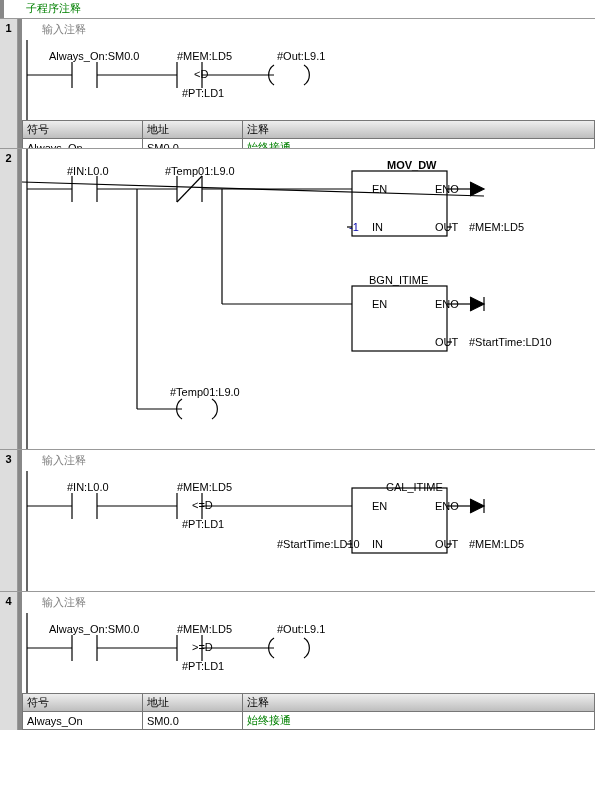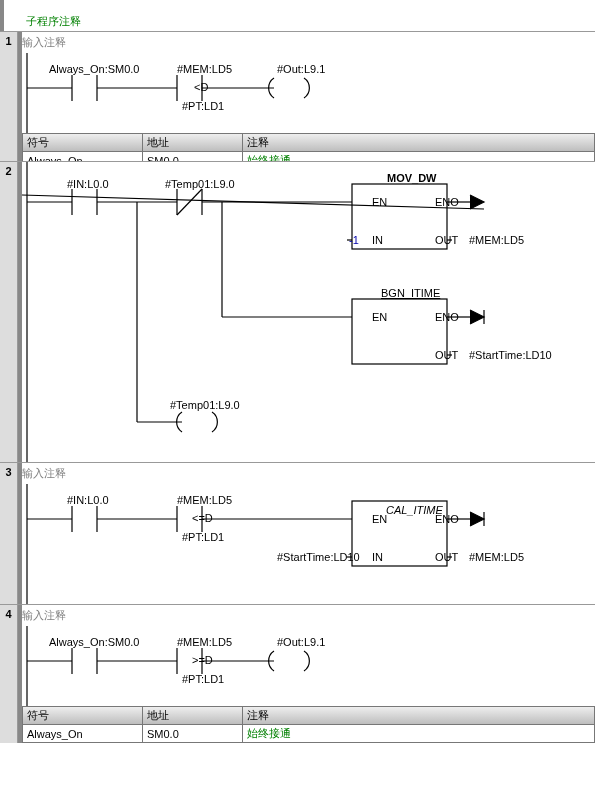--- a/index.html
+++ b/index.html
@@ -11,21 +11,21 @@
     color: #000;
   }
   .page {
     width: 595px;
     display: flex;
     flex-direction: column;
   }
   .header-line {
     color: #008000;
     font-size: 11px;
-    padding: 14px 0 2px 22px;
+    padding: 1px 0 2px 22px;
     border-left: 4px solid #888;
   }
   .network {
     display: flex;
     border-top: 1px solid #999;
   }
   .net-num {
     width: 18px;
     background: #ddd;
     text-align: center;
@@ -33,21 +33,21 @@
     border-right: 1px solid #999;
     padding-top: 3px;
   }
   .net-body {
     flex: 1;
     border-left: 4px solid #888;
   }
   .comment-area {
     color: #808080;
     font-size: 11px;
-    padding: 3px 0;
+    padding: 3px 20px;
   }
   .comment-green {
     color: #008000;
     font-size: 11px;
     padding: 3px 8px;
   }
   .diagram { position: relative; }
   .label {
     position: absolute;
     font-size: 11px;
@@ -170,21 +170,21 @@
         <div class="label" style="left:30px;top:16px;">#IN:L0.0</div>
         <div class="label" style="left:128px;top:16px;">#Temp01:L9.0</div>
         <div class="label" style="left:350px;top:10px;font-weight:bold;">MOV_DW</div>
         <div class="label" style="left:335px;top:34px;">EN</div>
         <div class="label" style="left:398px;top:34px;">ENO</div>
         <div class="label" style="left:335px;top:72px;">IN</div>
         <div class="label" style="left:398px;top:72px;">OUT</div>
         <div class="label blue" style="left:312px;top:72px;">-1</div>
         <div class="label" style="left:432px;top:72px;">#MEM:LD5</div>
 
-        <div class="label" style="left:344px;top:125px;text-decoration:underline;">BGN_ITIME</div>
+        <div class="label" style="left:332px;top:125px;">BGN_ITIME</div>
         <div class="label" style="left:335px;top:149px;">EN</div>
         <div class="label" style="left:398px;top:149px;">ENO</div>
         <div class="label" style="left:398px;top:187px;">OUT</div>
         <div class="label" style="left:432px;top:187px;">#StartTime:LD10</div>
 
         <div class="label" style="left:133px;top:237px;">#Temp01:L9.0</div>
       </div>
     </div>
   </div>
 
@@ -206,21 +206,21 @@
           <line x1="425" y1="35" x2="455" y2="35"></line>
           <polyline points="448,28 462,35 448,42" class="fill-black"></polyline>
           <line x1="462" y1="28" x2="462" y2="42"></line>
           <line x1="325" y1="73" x2="330" y2="73"></line>
           <line x1="425" y1="73" x2="430" y2="73"></line>
         </svg>
         <div class="label" style="left:30px;top:10px;">#IN:L0.0</div>
         <div class="label" style="left:140px;top:10px;">#MEM:LD5</div>
         <div class="label" style="left:155px;top:28px;">&lt;=D</div>
         <div class="label" style="left:145px;top:47px;">#PT:LD1</div>
-        <div class="label" style="left:349px;top:20px;font-style:italic;">CAL_ITIME</div>
+        <div class="label" style="left:349px;top:10px;">CAL_ITIME</div>
         <div class="label" style="left:335px;top:29px;">EN</div>
         <div class="label" style="left:398px;top:29px;">ENO</div>
         <div class="label" style="left:335px;top:67px;">IN</div>
         <div class="label" style="left:398px;top:67px;">OUT</div>
         <div class="label" style="left:240px;top:67px;">#StartTime:LD10</div>
         <div class="label" style="left:432px;top:67px;">#MEM:LD5</div>
       </div>
     </div>
   </div>
 

